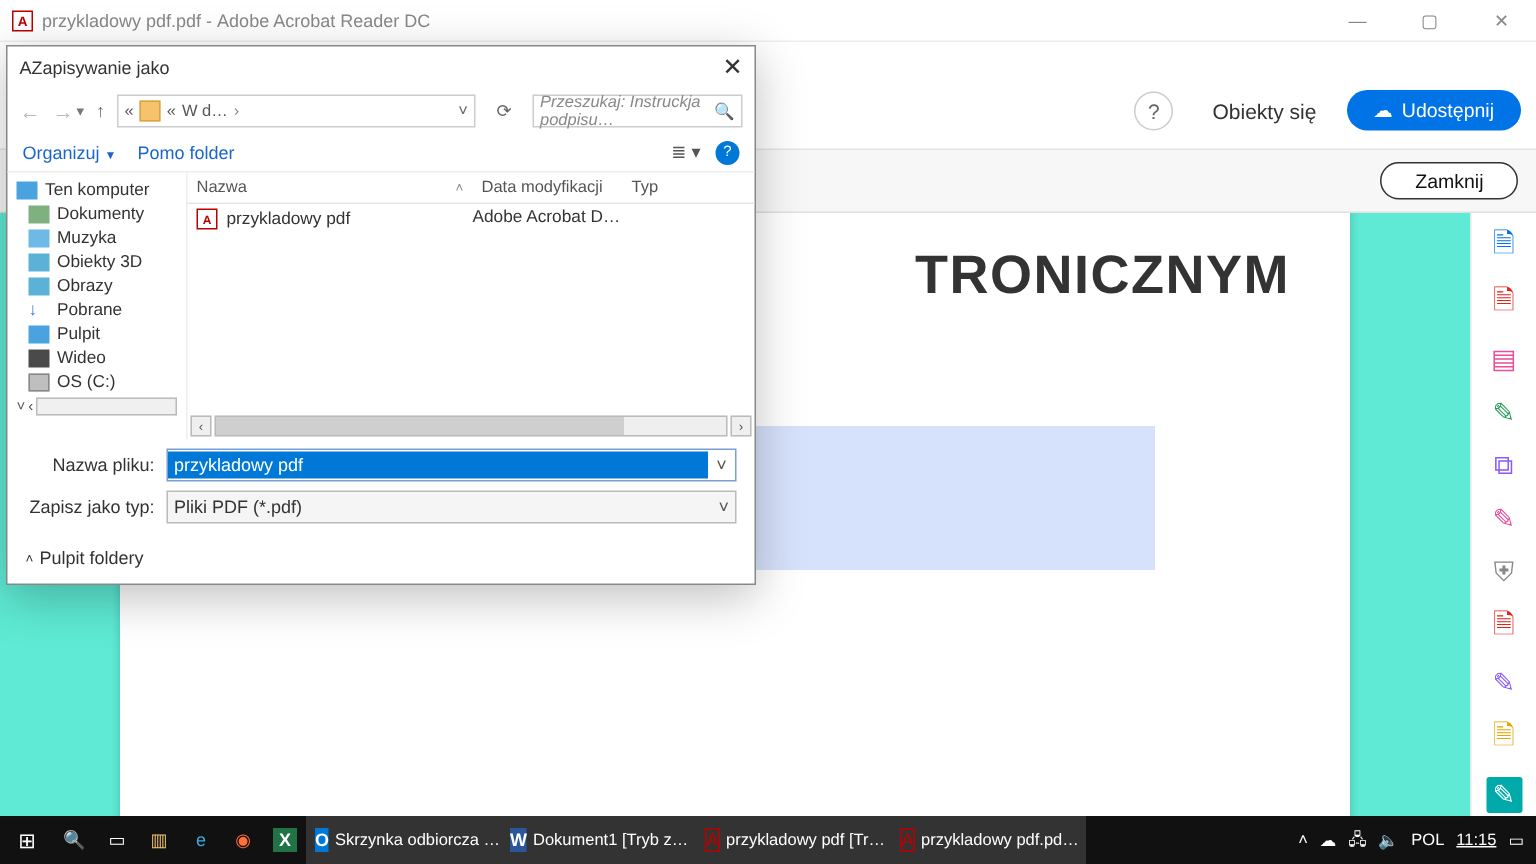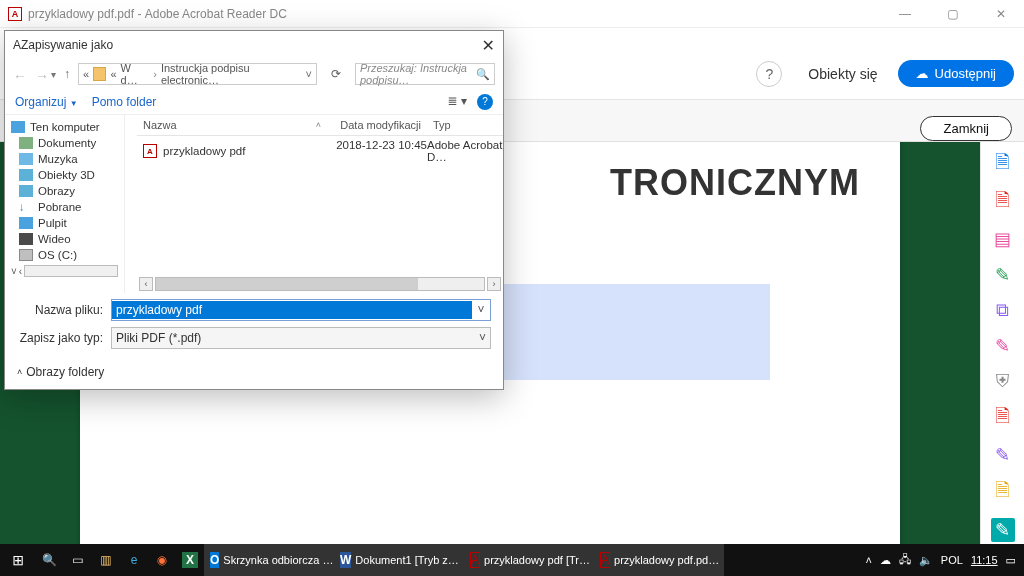--- a/index.html
+++ b/index.html
@@ -17,26 +17,26 @@
 
   .toolbar-row { height: 52px; display:flex; align-items:center; padding:0 10px; gap:10px; border-bottom:1px solid #e5e5e5; background:#fff; }
   .tb-sep { width:1px; height:28px; background:#e0e0e0; margin:0 4px; }
   .tb-icon { font-size:18px; color:#666; width:28px; height:28px; display:inline-flex;align-items:center;justify-content:center; }
   .tb-dropdown { font-size:10px; color:#777; margin-left:-6px; }
   .zoom { display:flex; align-items:center; gap:6px; font-size:12px; color:#555; }
   .help-icon { width:26px;height:26px;border:1px solid #ccc;border-radius:50%;display:inline-flex;align-items:center;justify-content:center;color:#666;font-size:14px; margin-left:auto;}
   .login-link { color:#333; font-size:14px; margin-left:16px; margin-right:10px; }
   .share-btn { background:#0073e6; color:#fff; border-radius:18px; padding:6px 18px; font-size:13px; display:inline-flex;align-items:center;gap:6px;border:none; }
 
-  .secondbar { height:42px; display:flex; align-items:flex-end; padding:0 12px; gap:14px; background:#f7f7f7; border-bottom:1px solid #e0e0e0; font-size:13px; color:#666; }
+  .secondbar { height:42px; display:flex; align-items:center; padding:0 12px; gap:14px; background:#f7f7f7; border-bottom:1px solid #e0e0e0; font-size:13px; color:#666; }
   .secondbar .disabled { color:#bbb; }
   .close-pill { margin-left:auto; border:1.5px solid #333; border-radius:18px; padding:4px 22px; font-size:13px; color:#111; background:#fff; }
 
   .content { display:flex; height: calc(100% - 28px - 20px - 52px - 42px - 32px); background:#eef; }
-  .doc-area { flex:1; background:#14532d; display:flex; justify-content:center; padding:0; overflow:hidden; position:relative;}
+  .doc-area { flex:1; background:#5eead4; display:flex; justify-content:center; padding:0; overflow:hidden; position:relative;}
   .paper { width:820px; background:#fff; height:600px; margin-top:-10px; padding:30px; box-shadow:0 0 6px rgba(0,0,0,.2); }
   .paper h1 { font-size:36px; font-weight:900; letter-spacing:1px; text-align:right; margin-right:10px; }
   .paper .hl { width:660px; height:96px; background:#d6e1fb; margin-top:80px; }
 
   .right-rail { width:44px; background:#fff; display:flex; flex-direction:column; align-items:center; gap:14px; padding-top:10px; border-left:1px solid #e5e5e5; }
   .rail-ic { width:24px;height:24px;display:flex;align-items:center;justify-content:center;font-size:18px; }
   .c-red{color:#e2231a;} .c-pink{color:#e94e9c;} .c-green{color:#2e9e5b;} .c-purple{color:#8b5cf6;} .c-blue{color:#0073e6;} .c-yellow{color:#e6a500;} .c-gray{color:#888;}
   .rail-active{background:#0aa;color:#fff;border-radius:2px;padding:2px;}
 
   
@@ -71,26 +71,26 @@
   .ico.obj{background:#5bb1d6;}
   .ico.img{background:#5bb1d6;}
   .ico.dl{color:#2e7cd6;background:none;font-weight:bold;}
   .ico.desk{background:#4aa3df;}
   .ico.vid{background:#4a4a4a;}
   .ico.drv{background:#bfbfbf;border:1px solid #888;}
   .tree-scroll{display:flex;align-items:center;gap:2px;padding:2px 6px;}
   .tree-scroll .dd{font-size:10px;color:#555;}
   .tree-scroll .trk{flex:1;height:12px;border:1px solid #bbb;background:#f0f0f0;}
 
-  .modal-list { flex:1; display:flex; flex-direction:column;margin-left:12px; }
+  .modal-list { flex:1; display:flex; flex-direction:column; }
   .cols { display:flex; border-bottom:1px solid #e5e5e5; font-size:11px; color:#555; }
   .cols div{padding:4px 6px;}
   .col-name{flex:0 0 190px;display:flex;align-items:center;}
   .col-name .sort{margin-left:auto;color:#888;font-size:9px;}
-  .col-date{flex:0 0 100px;text-align:right;}
+  .col-date{flex:0 0 100px;}
   .col-type{flex:1;}
   .row { display:flex; font-size:11.5px; padding:3px 0; }
   .row .col-name{display:flex;align-items:center;gap:6px;padding-left:6px;}
   .pdf-ic{width:14px;height:14px;border:1px solid #b00;color:#b00;font-size:8px;font-weight:bold;display:inline-flex;align-items:center;justify-content:center;}
   .list-scroll{margin-top:auto;display:flex;align-items:center;gap:2px;padding:0 2px 2px 2px;}
   .list-scroll .btn{width:14px;height:14px;border:1px solid #bbb;background:#efefef;text-align:center;font-size:9px;color:#555;line-height:12px;}
   .list-scroll .trk{flex:1;height:14px;border:1px solid #bbb;background:#efefef;position:relative;}
   .list-scroll .thumb{position:absolute;left:0;top:0;height:100%;width:80%;background:#cfcfcf;}
 
   .modal-fields { padding:6px 12px 8px 12px; display:grid; grid-template-columns:86px 1fr; row-gap:6px; column-gap:8px; align-items:center; font-size:12px; }
@@ -206,21 +206,20 @@
     <span class="arrow">←</span>
     <span class="arrow">→</span>
     <span class="tb-dropdown">▾</span>
     <span class="up">↑</span>
     <div class="crumbs">
       <span>«</span>
       <span class="fld-ic"></span>
       <span>«</span>
       <span>W d…</span>
       <span class="chev">›</span>
-      <span>Instruckja podpisu electronic…</span>
       <span class="crumb-dd">˅</span>
     </div>
     <span class="refresh">⟳</span>
     <div class="search">
       <span>Przeszukaj: Instruckja podpisu…</span>
       <span class="mag">🔍</span>
     </div>
   </div>
 
   <div class="modal-tools">
@@ -287,21 +286,20 @@
             <span class="sort">˄</span>
           </div>
         <div class="col-date">Data modyfikacji</div>
         <div class="col-type">Typ</div>
       </div>
       <div class="row">
         <div class="col-name">
             <span class="pdf-ic">A</span>
             <span>przykladowy pdf</span>
           </div>
-        <div class="col-date">2018-12-23 10:45</div>
         <div class="col-type">Adobe Acrobat D…</div>
       </div>
       <div class="list-scroll">
         <span class="btn">‹</span>
         <span class="trk">
             <span class="thumb"></span>
           </span>
         <span class="btn">›</span>
       </div>
     </div>
@@ -316,21 +314,21 @@
     <label>Zapisz jako typ:</label>
     <div class="ftype">
       <span>Pliki PDF (*.pdf)</span>
       <span class="dd">˅</span>
     </div>
   </div>
 
   <div class="modal-foot">
     <span class="hide">
       <span class="tri">˄</span>
-      <span>Obrazy foldery</span>
+      <span>Pulpit foldery</span>
     </span>
   </div>
 </div>
 
 <div class="taskbar">
   <span class="start">⊞</span>
   <span class="tb-item">
       <span class="ic">🔍</span>
     </span>
   <span class="tb-item">

